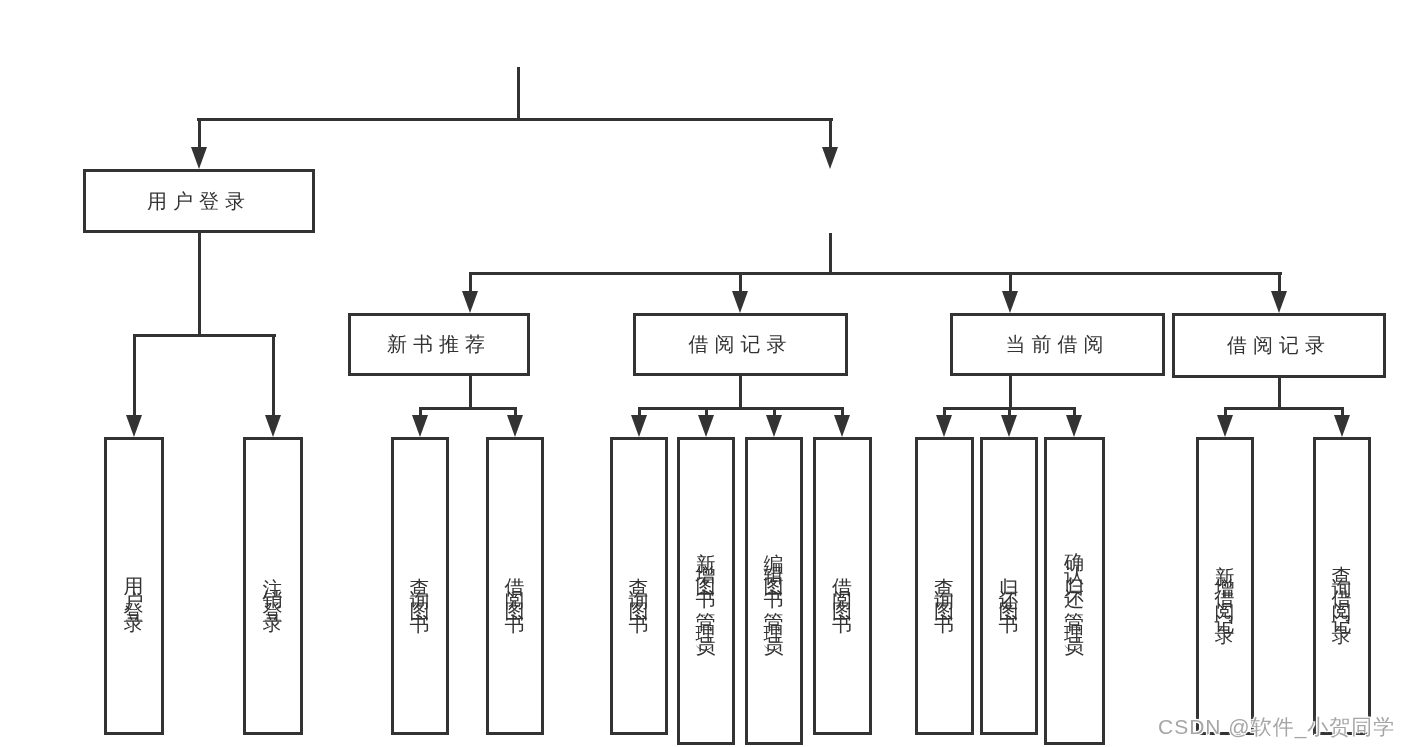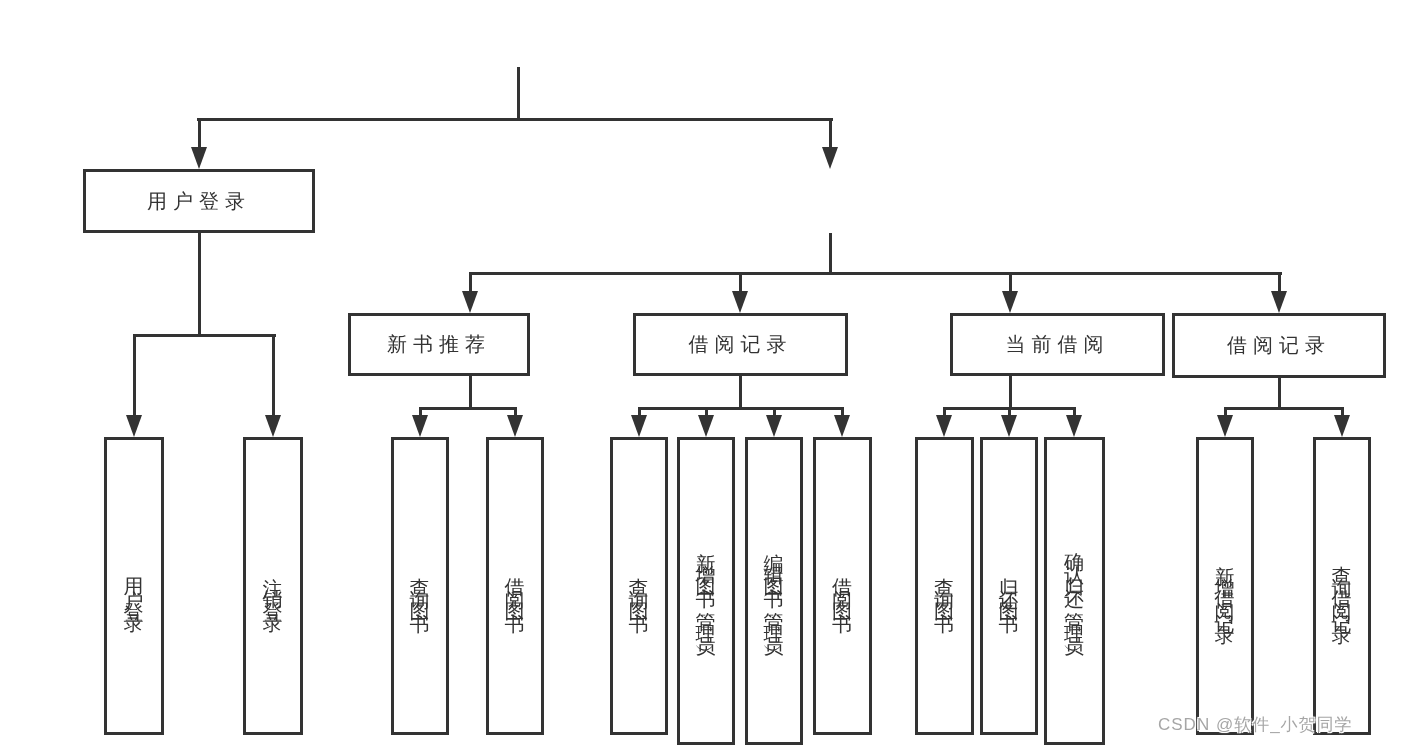--- a/index.html
+++ b/index.html
@@ -46,21 +46,21 @@
     width: 0;
     height: 0;
     border-left: 8px solid transparent;
     border-right: 8px solid transparent;
     border-top: 22px solid #333333;
   }
   #watermark {
     position: absolute;
     left: 1158px;
     top: 713px;
-    font-size: 17px;
+    font-size: 21px;
     letter-spacing: 1px;
     color: #a6a6a6;
     white-space: nowrap;
     z-index: 10;
     text-shadow:
       -1px -1px 0 #ffffff, 1px -1px 0 #ffffff,
       -1px 1px 0 #ffffff, 1px 1px 0 #ffffff,
       0 0 3px #ffffff;
   }
 </style>

